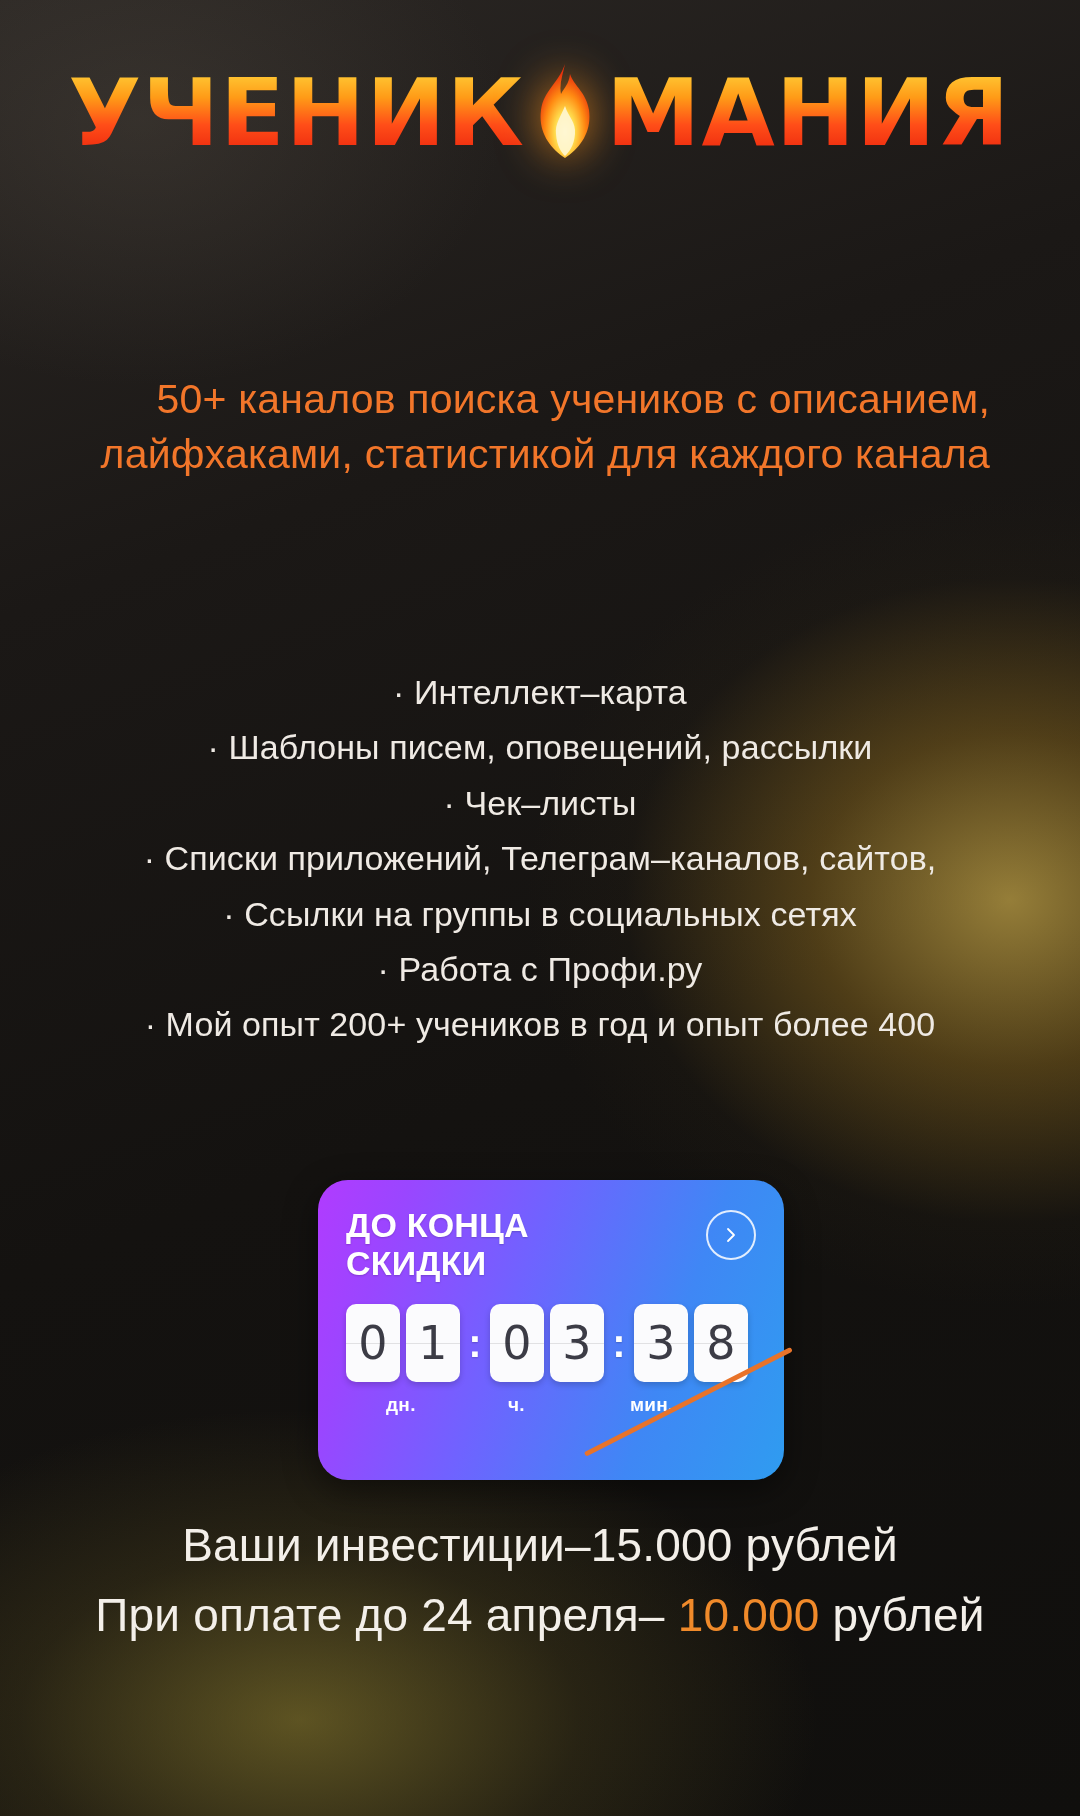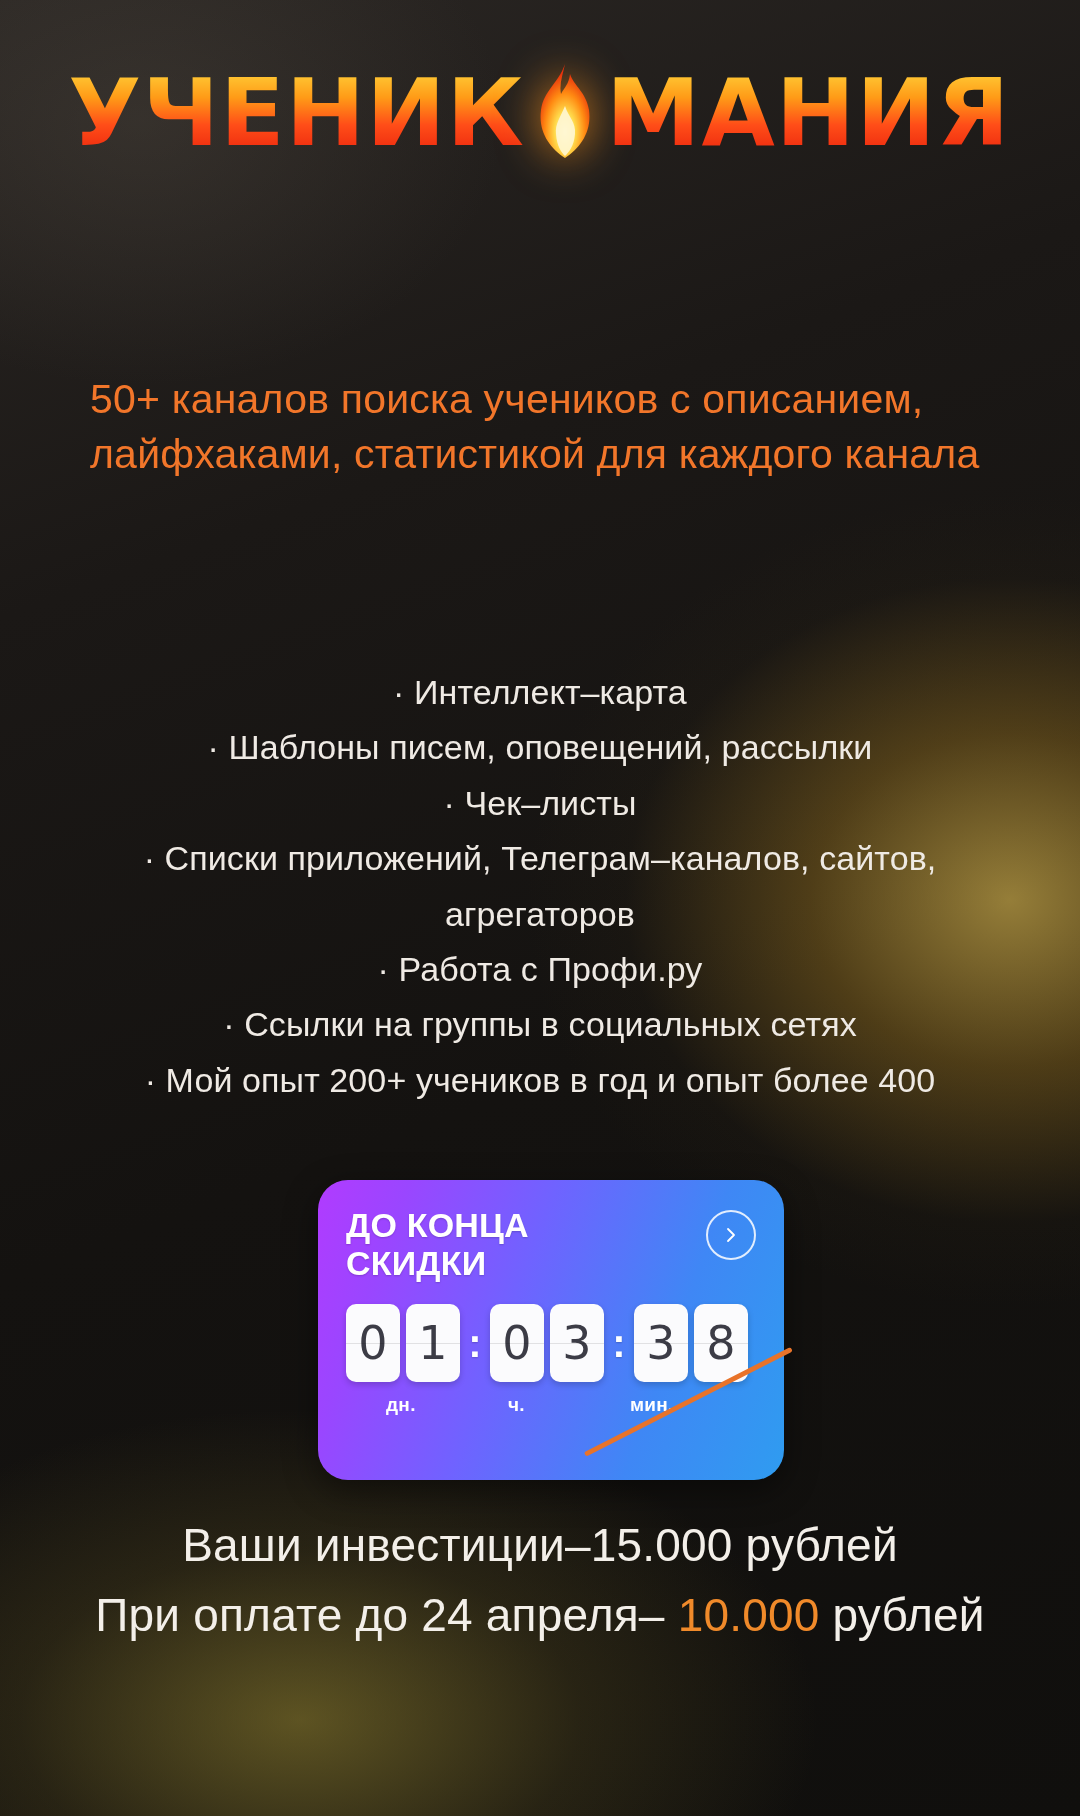--- a/index.html
+++ b/index.html
@@ -52,21 +52,21 @@
     height: 104px;
     margin: 0 6px;
     filter: drop-shadow(0 0 22px rgba(255,150,30,0.75));
   }
   
   .headline {
     position: absolute;
     top: 372px;
     left: 90px;
     width: 900px;
-    text-align: left;
+    text-align: right;
     color: #f2762a;
     font-size: 41px;
     line-height: 1.34;
     font-weight: 500;
     letter-spacing: 0.2px;
   }
   
   .bullets {
     position: absolute;
     top: 665px;
@@ -213,23 +213,22 @@
     <span class="logo-text">МАНИЯ</span>
   </div>
 
   <div class="headline">50+ каналов поиска учеников с описанием, лайфхаками, статистикой для каждого канала</div>
 
   <div class="bullets">
     <span class="li">· Интеллект–карта</span>
     <span class="li">· Шаблоны писем, оповещений, рассылки</span>
     <span class="li">· Чек–листы</span>
     <span class="li">· Списки приложений, Телеграм–каналов, сайтов,</span>
-    <span class="li">агрегаторов</span>
+    <span class="li">· Ссылки на группы в социальных сетях</span>
     <span class="li">· Работа с Профи.ру</span>
-    <span class="li">· Ссылки на группы в социальных сетях</span>
     <span class="li">· Мой опыт 200+ учеников в год и опыт более 400</span>
   </div>
 
   <div class="countdown">
     <div class="cd-top">
       <div class="cd-title">ДО КОНЦА СКИДКИ</div>
       <div class="cd-arrow">
         <svg width="18" height="18" viewBox="0 0 18 18">
           <path d="M6 3 L12 9 L6 15" fill="none" stroke="#ffffff" stroke-width="1.8" stroke-linecap="round" stroke-linejoin="round"></path>
         </svg>

